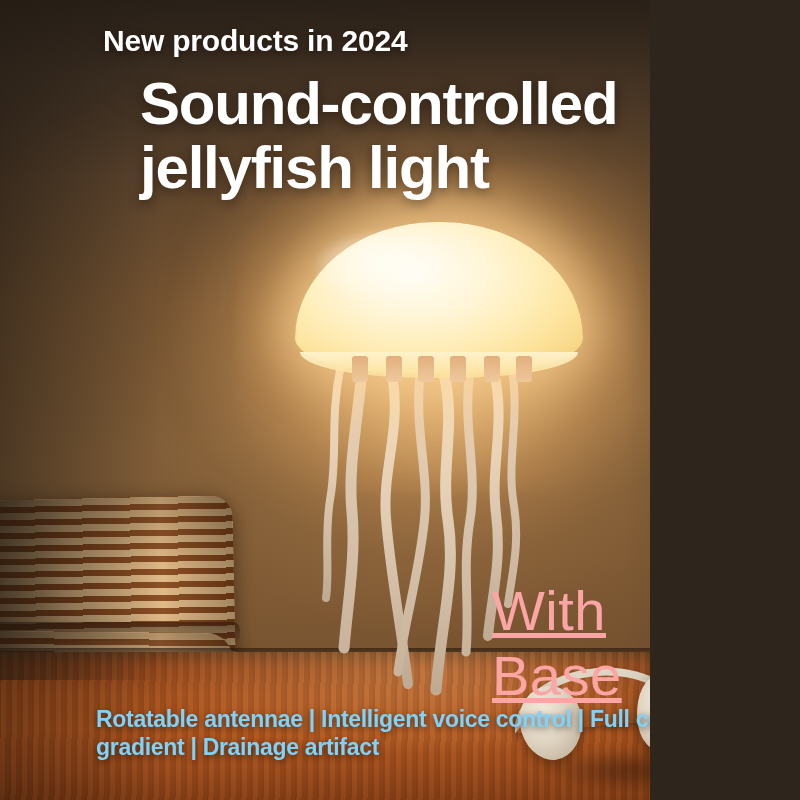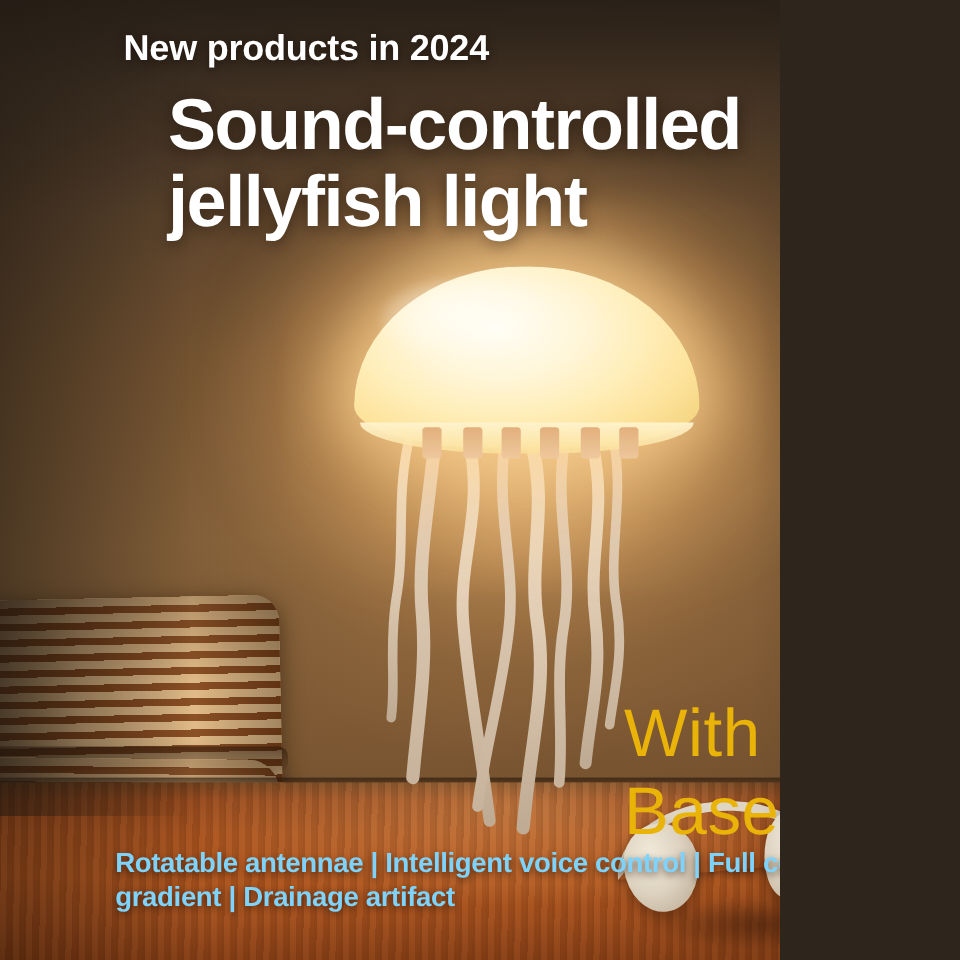--- a/index.html
+++ b/index.html
@@ -172,23 +172,24 @@
     text-shadow:0 2px 7px rgba(20,10,4,.55);
   }
   .headline{
     position:absolute; left:140px; top:72px;
     font-size:60px; font-weight:bold; color:#ffffff;
     line-height:1.07; letter-spacing:-1.2px;
     text-shadow:0 3px 12px rgba(20,10,4,.50);
   }
   .headline span{ display:block; }
   .with-base{
-    position:absolute; left:520px; top:578px;
-    font-size:56px; font-weight:normal; color:#eab308;
+    position:absolute; left:492px; top:578px;
+    font-size:56px; font-weight:normal; color:#fca5a5;
     letter-spacing:.5px;
+    text-decoration:underline;
   }
   .features{
     position:absolute; left:96px; top:705px; width:660px;
     font-size:23px; font-weight:bold; color:#7dd3fc;
     line-height:1.22; letter-spacing:-.3px;
     text-shadow:0 2px 6px rgba(30,12,4,.60);
   }
 </style>
 </head>
 <body>

